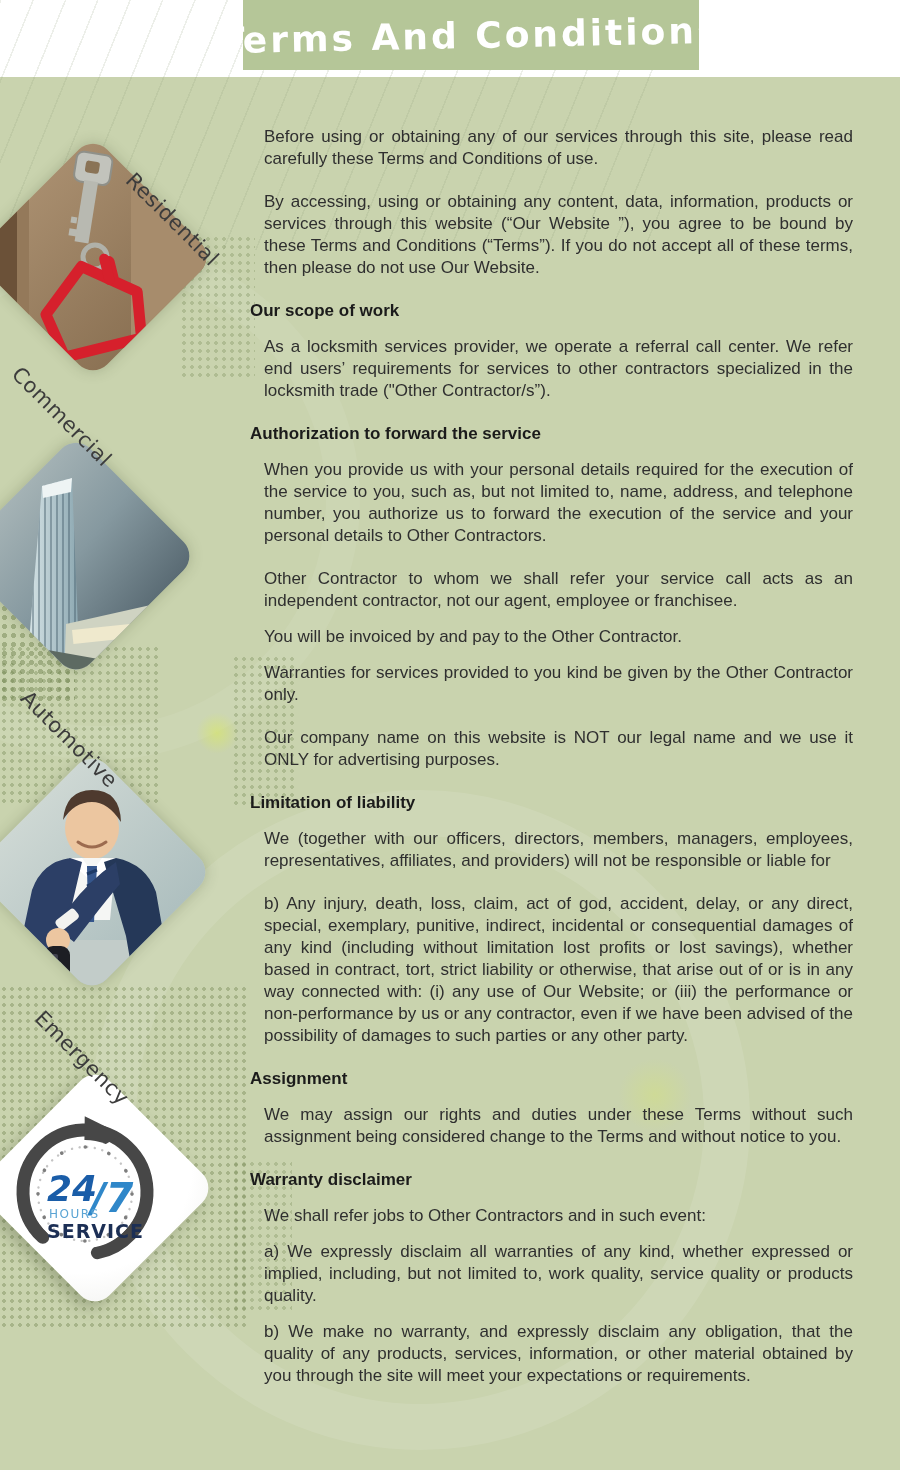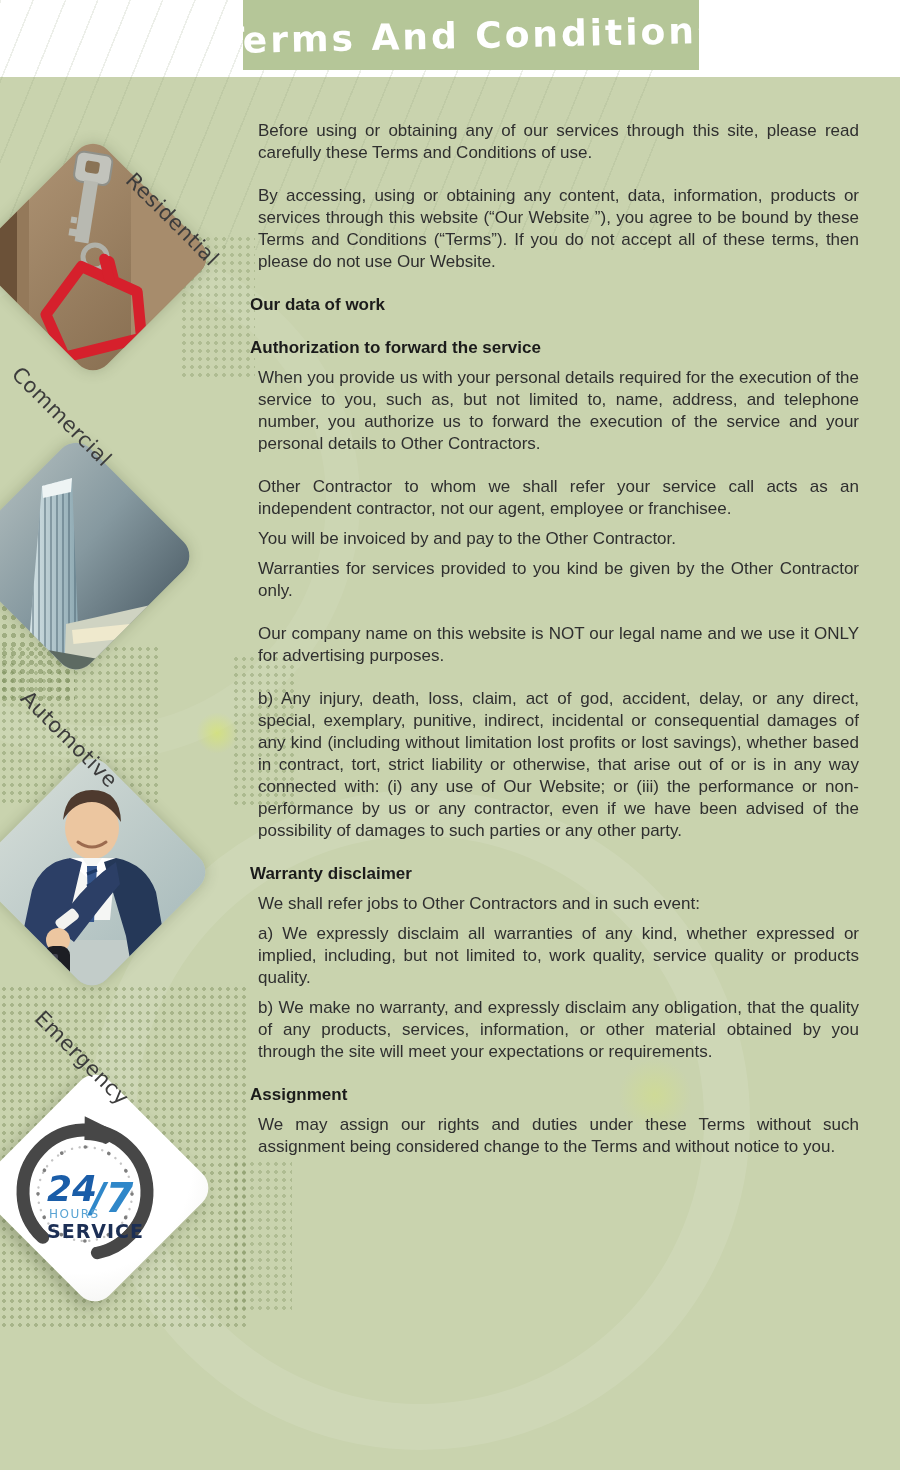--- a/index.html
+++ b/index.html
@@ -107,21 +107,21 @@
     color:#2f2f2f;
     font-size:17px;
     line-height:22px;
     text-align:justify;
   }
   .terms section { margin:0 0 21px 0; }
   .terms h3 {
     margin:0; font-size:17px; line-height:22px;
     font-weight:bold; color:#1b1b1b; text-align:left;
   }
-  .terms p { margin:8px; }
+  .terms p { margin:14px; }
 </style>
 </head>
 <body>
 
 <div class="page">
 
   <div class="green-bg"></div>
   <div class="hatch"></div>
   <div class="ring ring1"></div>
   <div class="ring ring2"></div>
@@ -265,42 +265,47 @@
   </div>
 
   <div class="terms">
       <section>
         <p>Before using or obtaining any of our services through this site, please read carefully these Terms and Conditions of use.</p>
       </section>
       <section>
         <p>By accessing, using or obtaining any content, data, information, products or services through this website (“Our Website ”), you agree to be bound by these Terms and Conditions (“Terms”). If you do not accept all of these terms, then please do not use Our Website.</p>
       </section>
       <section>
-        <h3>Our data of work</h3>
+        <h3>Our scope of work</h3>
+        <p>As a locksmith services provider, we operate a referral call center. We refer end users’ requirements for services to other contractors specialized in the locksmith trade ("Other Contractor/s”).</p>
       </section>
       <section>
         <h3>Authorization to forward the service</h3>
         <p>When you provide us with your personal details required for the execution of the service to you, such as, but not limited to, name, address, and telephone number, you authorize us to forward the execution of the service and your personal details to Other Contractors.</p>
       </section>
       <section>
         <p>Other Contractor to whom we shall refer your service call acts as an independent contractor, not our agent, employee or franchisee.</p>
         <p>You will be invoiced by and pay to the Other Contractor.</p>
         <p>Warranties for services provided to you kind be given by the Other Contractor only.</p>
       </section>
       <section>
         <p>Our company name on this website is NOT our legal name and we use it ONLY for advertising purposes.</p>
       </section>
       <section>
+        <h3>Limitation of liability</h3>
+        <p>We (together with our officers, directors, members, managers, employees, representatives, affiliates, and providers) will not be responsible or liable for</p>
+      </section>
+      <section>
         <p>b) Any injury, death, loss, claim, act of god, accident, delay, or any direct, special, exemplary, punitive, indirect, incidental or consequential damages of any kind (including without limitation lost profits or lost savings), whether based in contract, tort, strict liability or otherwise, that arise out of or is in any way connected with: (i) any use of Our Website; or (iii) the performance or non-performance by us or any contractor, even if we have been advised of the possibility of damages to such parties or any other party.</p>
+      </section>
+      <section>
+        <h3>Assignment</h3>
+        <p>We may assign our rights and duties under these Terms without such assignment being considered change to the Terms and without notice to you.</p>
       </section>
       <section>
         <h3>Warranty disclaimer</h3>
         <p>We shall refer jobs to Other Contractors and in such event:</p>
         <p>a) We expressly disclaim all warranties of any kind, whether expressed or implied, including, but not limited to, work quality, service quality or products quality.</p>
         <p>b) We make no warranty, and expressly disclaim any obligation, that the quality of any products, services, information, or other material obtained by you through the site will meet your expectations or requirements.</p>
       </section>
-      <section>
-        <h3>Assignment</h3>
-        <p>We may assign our rights and duties under these Terms without such assignment being considered change to the Terms and without notice to you.</p>
-      </section>
     </div>
 
 </div>
 
 </body></html>

